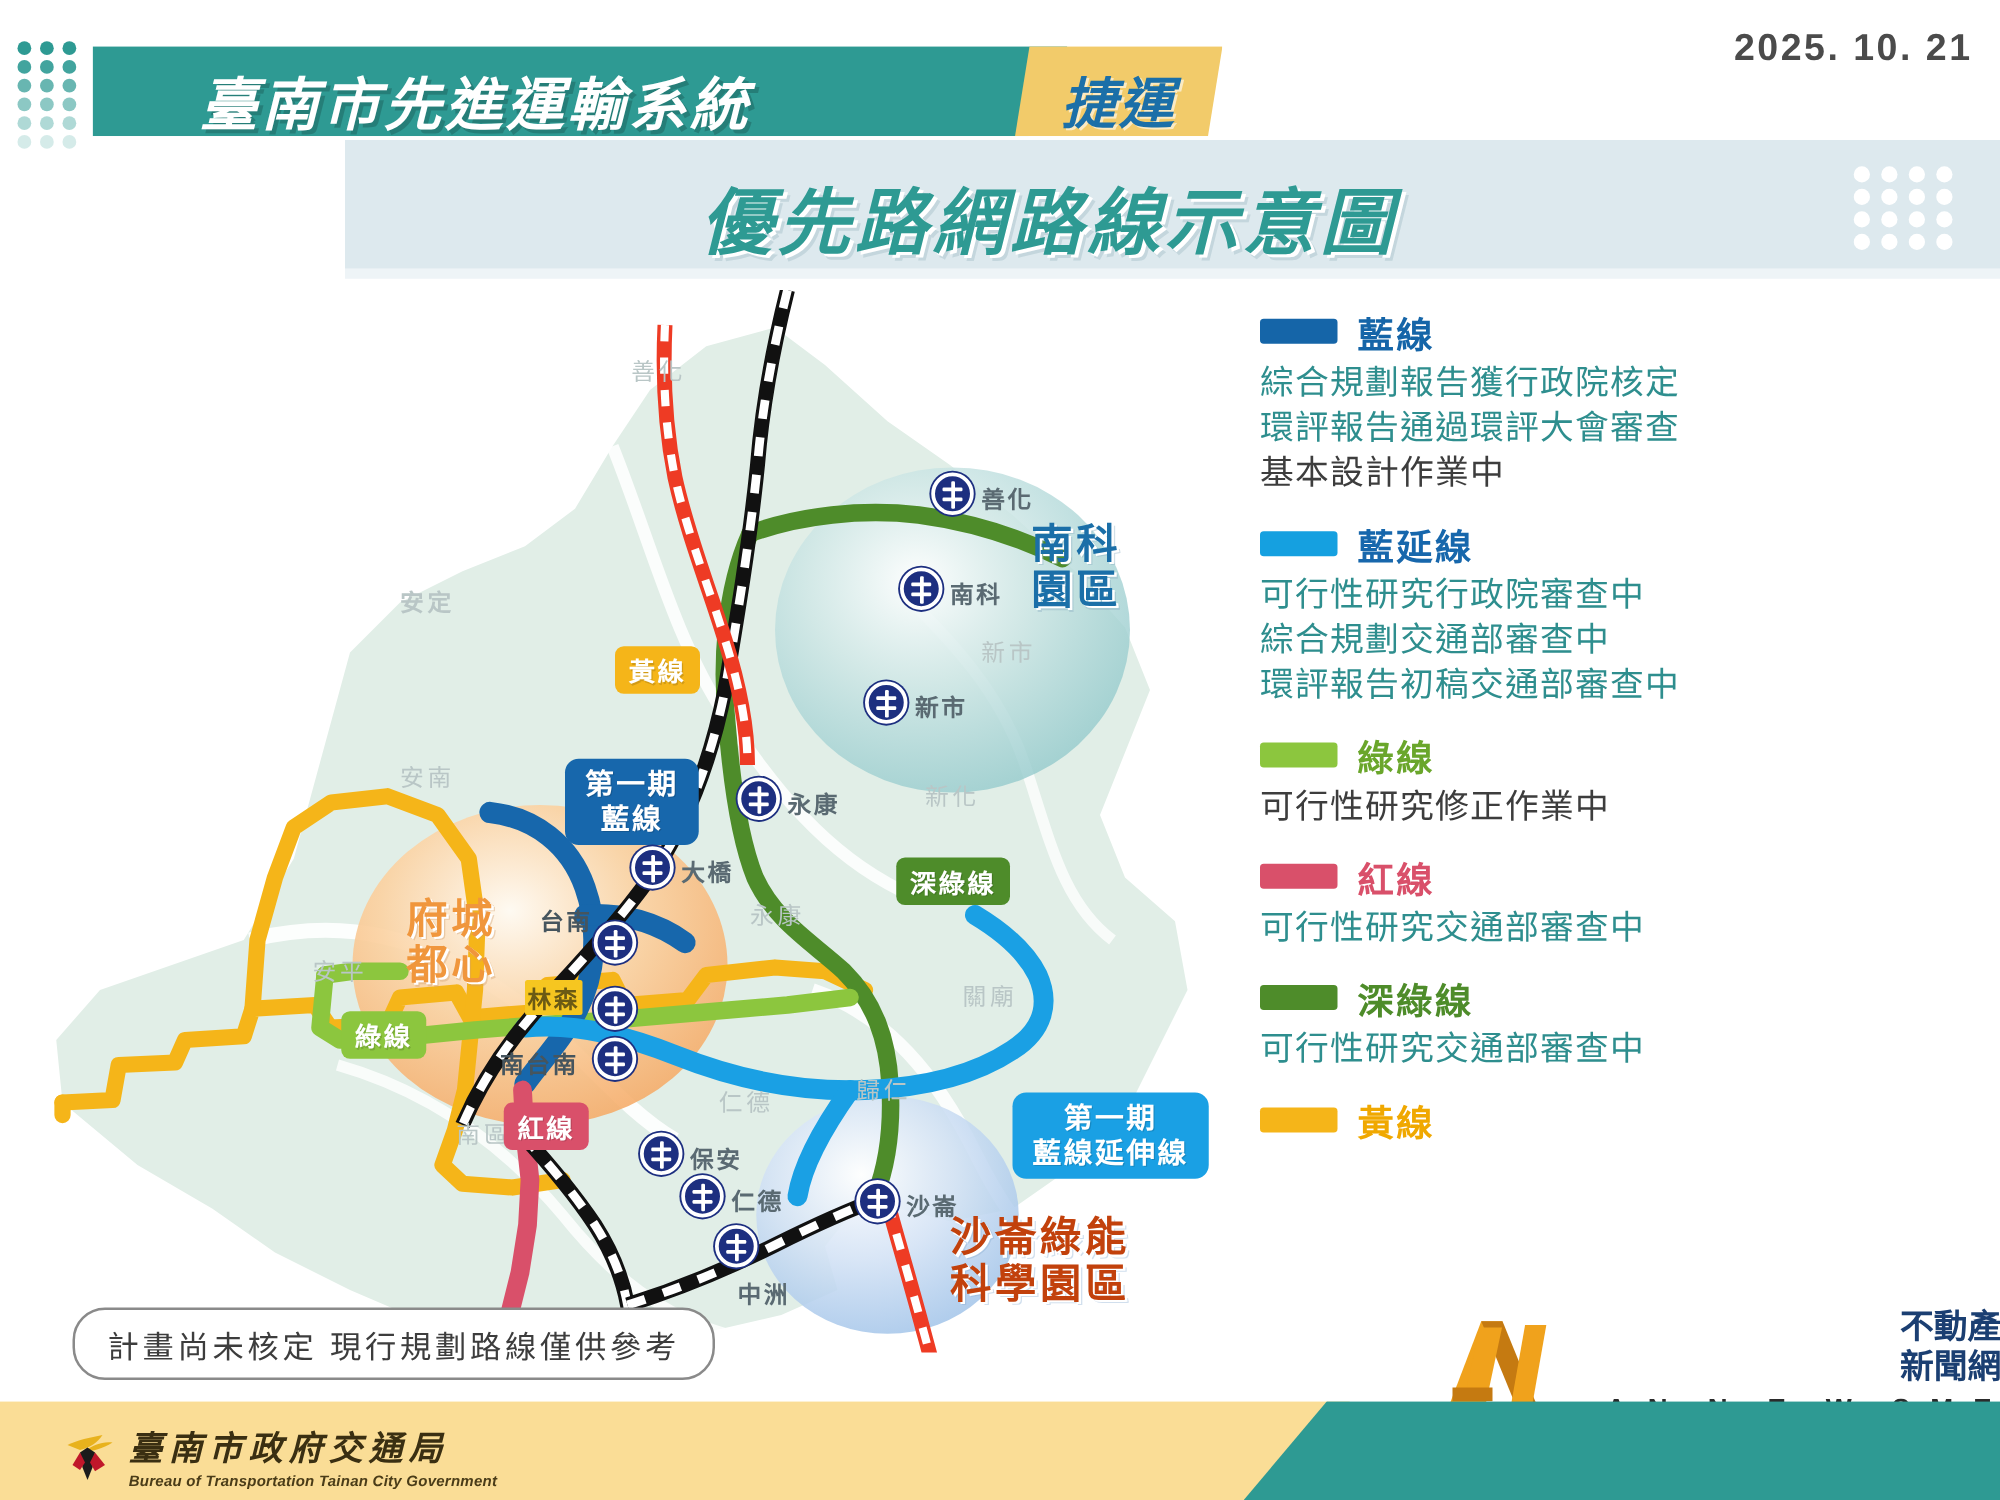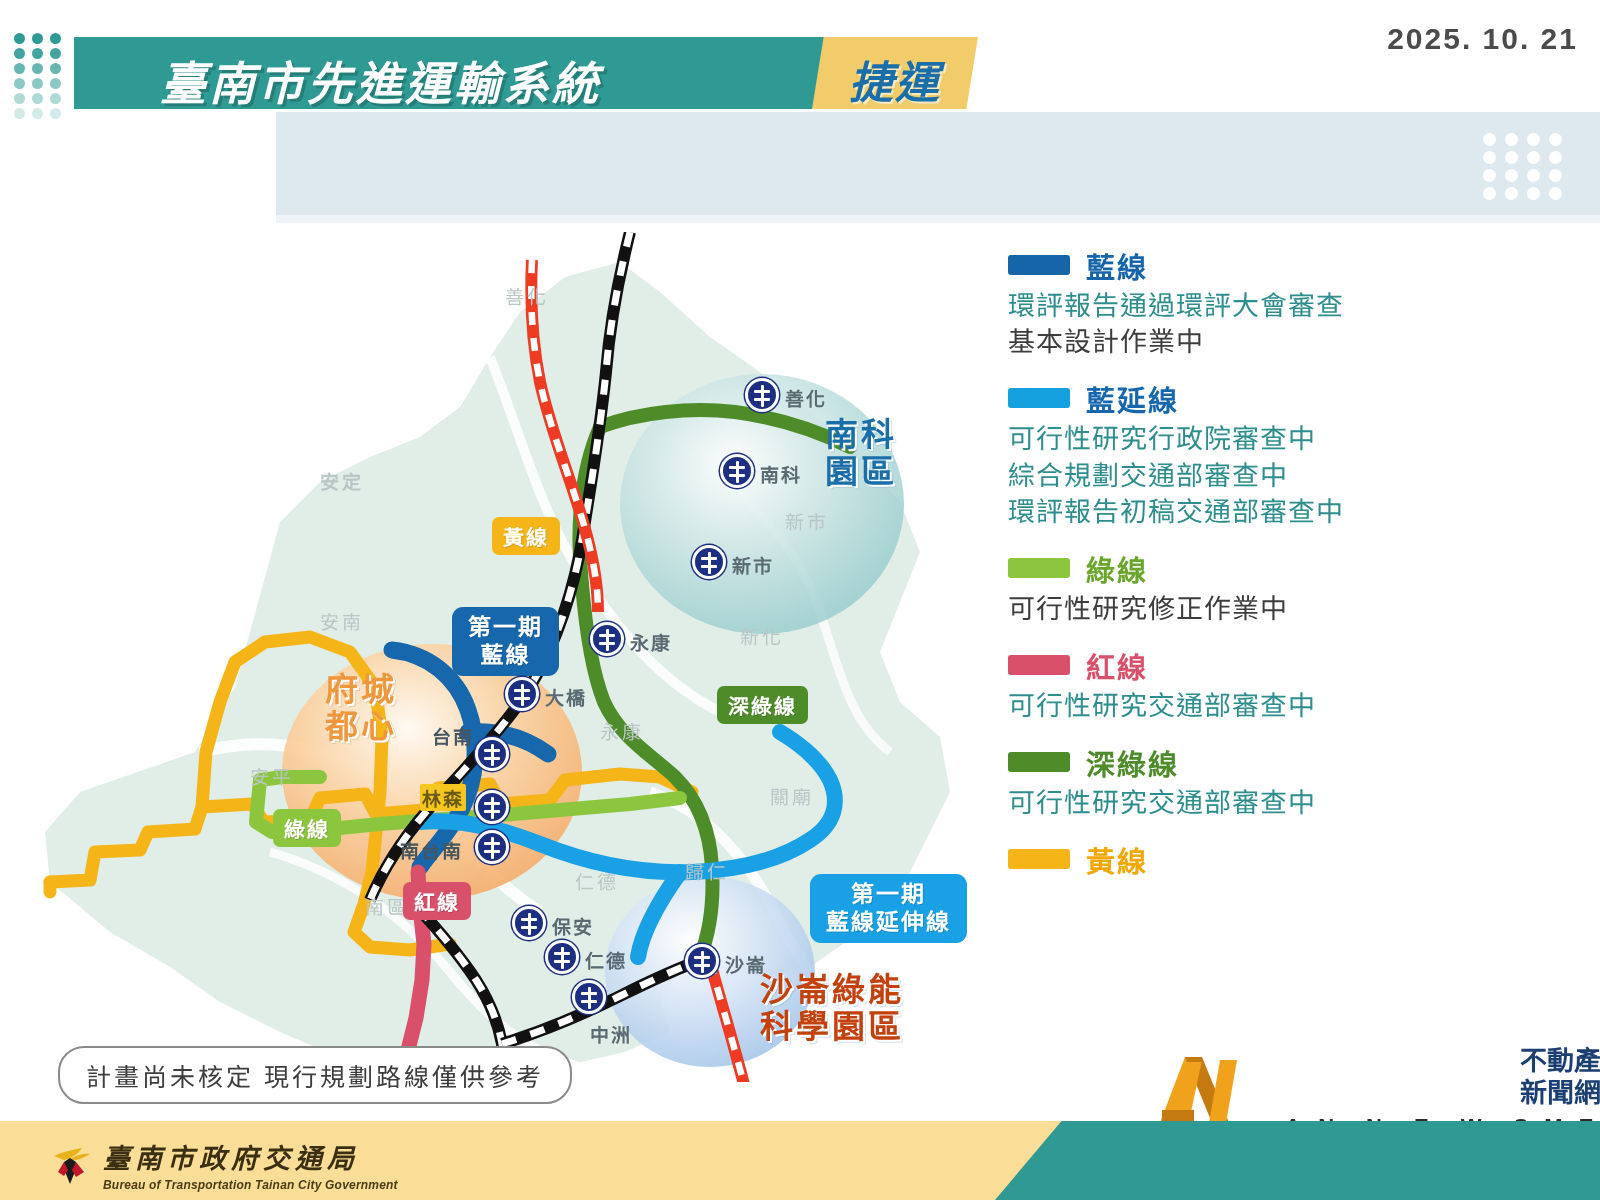--- a/index.html
+++ b/index.html
@@ -130,21 +130,21 @@
   }
 
   .zone-title {
     position:absolute; font-weight:900; font-size:33px; line-height:1.12;
     letter-spacing:3px; white-space:nowrap;
   }
   .zone-title.nanke {
     color:#1b6fa8; text-shadow:2px 2px 0 #ffffff, 3px 3px 0 rgba(140,175,195,.4);
   }
   .zone-title.fucheng {
-    color:#f0963c; text-shadow:2px 2px 0 #ffffff, 3px 3px 0 rgba(210,160,110,.4);
+    color:#f0963c; text-shadow:2px 2px 0 #ffffff, 3px 3px 0 rgba(210,160,110,.4);margin-top:45px;
   }
   .zone-title.shalun {
     color:#c2410c; text-shadow:2px 2px 0 #ffffff, 3px 3px 0 rgba(140,175,210,.4);
   }
 
   .disclaimer {
     position:absolute; left:58px; top:1046px;
     border:2px solid #8a8a8a; border-radius:26px;
     padding:9px 26px; font-size:25px; letter-spacing:3px; color:#3d3d3d;
     background:#fff; white-space:nowrap;
@@ -226,20 +226,21 @@
       <i class="r6"></i>
   </div>
 
   <div class="hdr-teal"></div>
   <div class="hdr-yellow"></div>
   <div class="hdr-teal-title">臺南市先進運輸系統</div>
   <div class="hdr-yellow-label">捷運</div>
 
   <div class="hdr-band"></div>
   <div class="hdr-band-under"></div>
+  <div class="hdr-subtitle">優先路網路線示意圖</div>
 
   <div class="dotgrid-right">
     <i></i>
       <i></i>
       <i></i>
       <i></i>
     <i></i>
       <i></i>
       <i></i>
       <i></i>
@@ -461,20 +462,21 @@
 
   <div class="disclaimer">計畫尚未核定 現行規劃路線僅供參考</div>
 
   <div class="legend">
 
     <div class="lg-group">
       <div class="lg-head">
         <span class="lg-sw" style="background:#1565a8"></span>
         <span class="lg-title" style="color:#1565a8">藍線</span>
       </div>
+      <div class="lg-line teal">綜合規劃報告獲行政院核定</div>
       <div class="lg-line teal">環評報告通過環評大會審查</div>
       <div class="lg-line">基本設計作業中</div>
     </div>
 
     <div class="lg-group">
       <div class="lg-head">
         <span class="lg-sw" style="background:#15a0e0"></span>
         <span class="lg-title" style="color:#1767ac">藍延線</span>
       </div>
       <div class="lg-line teal">可行性研究行政院審查中</div>

